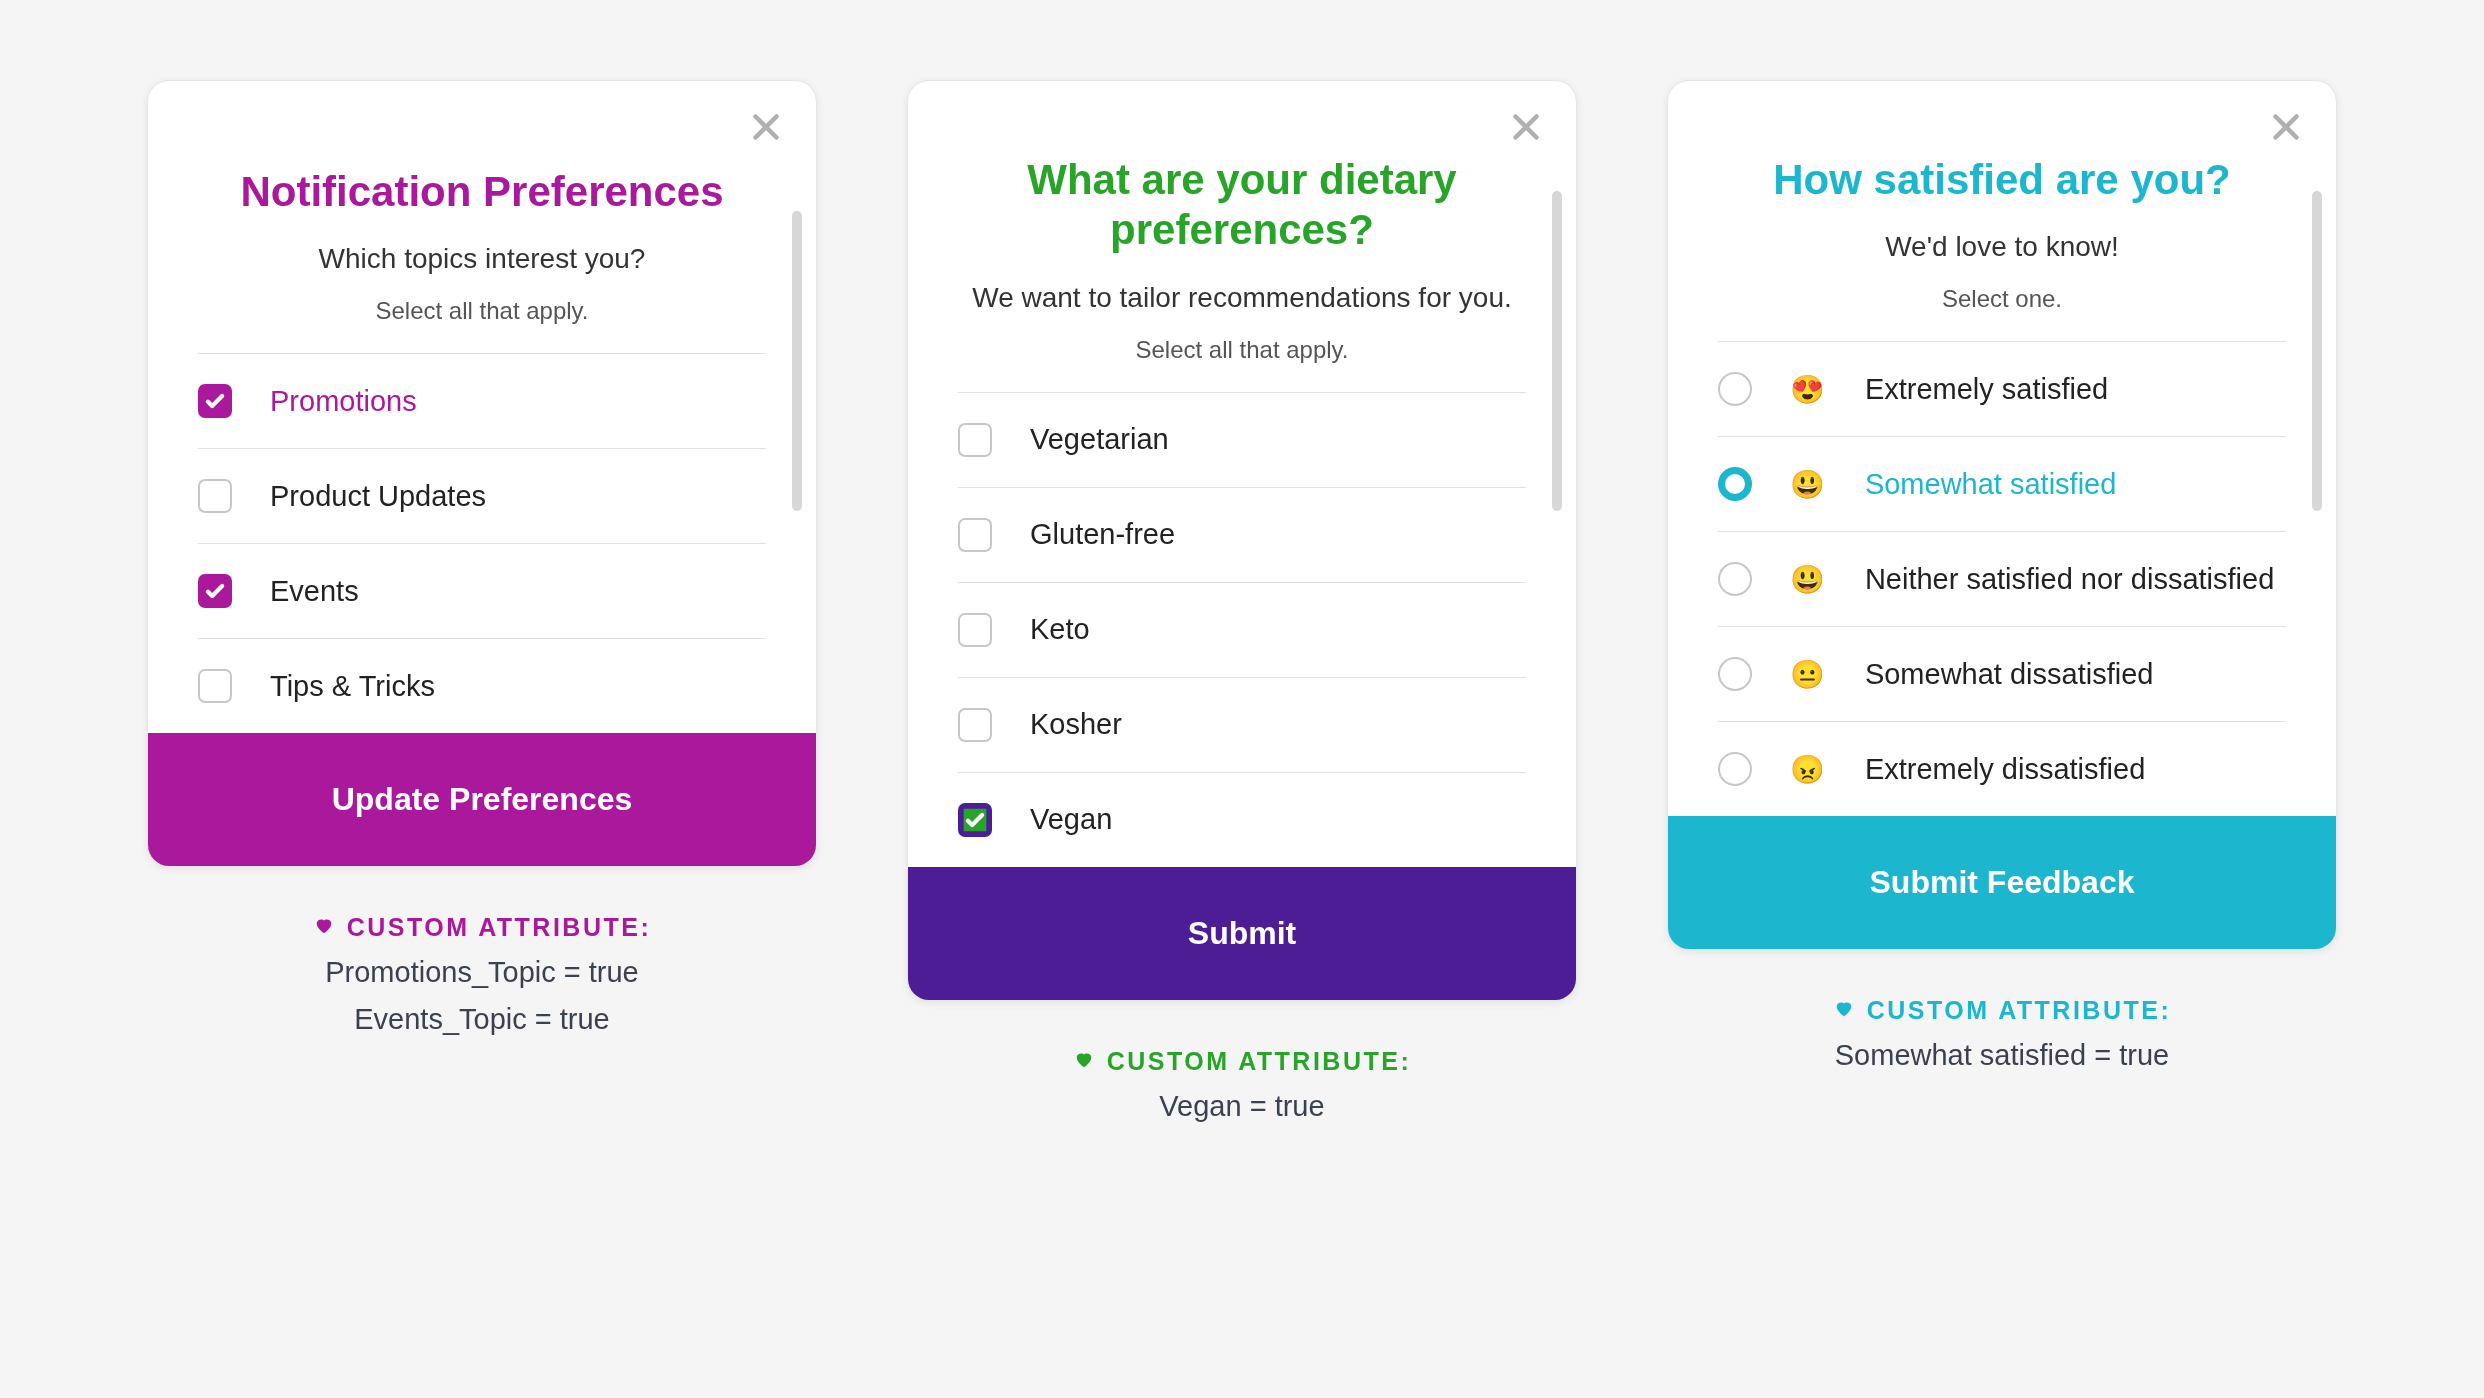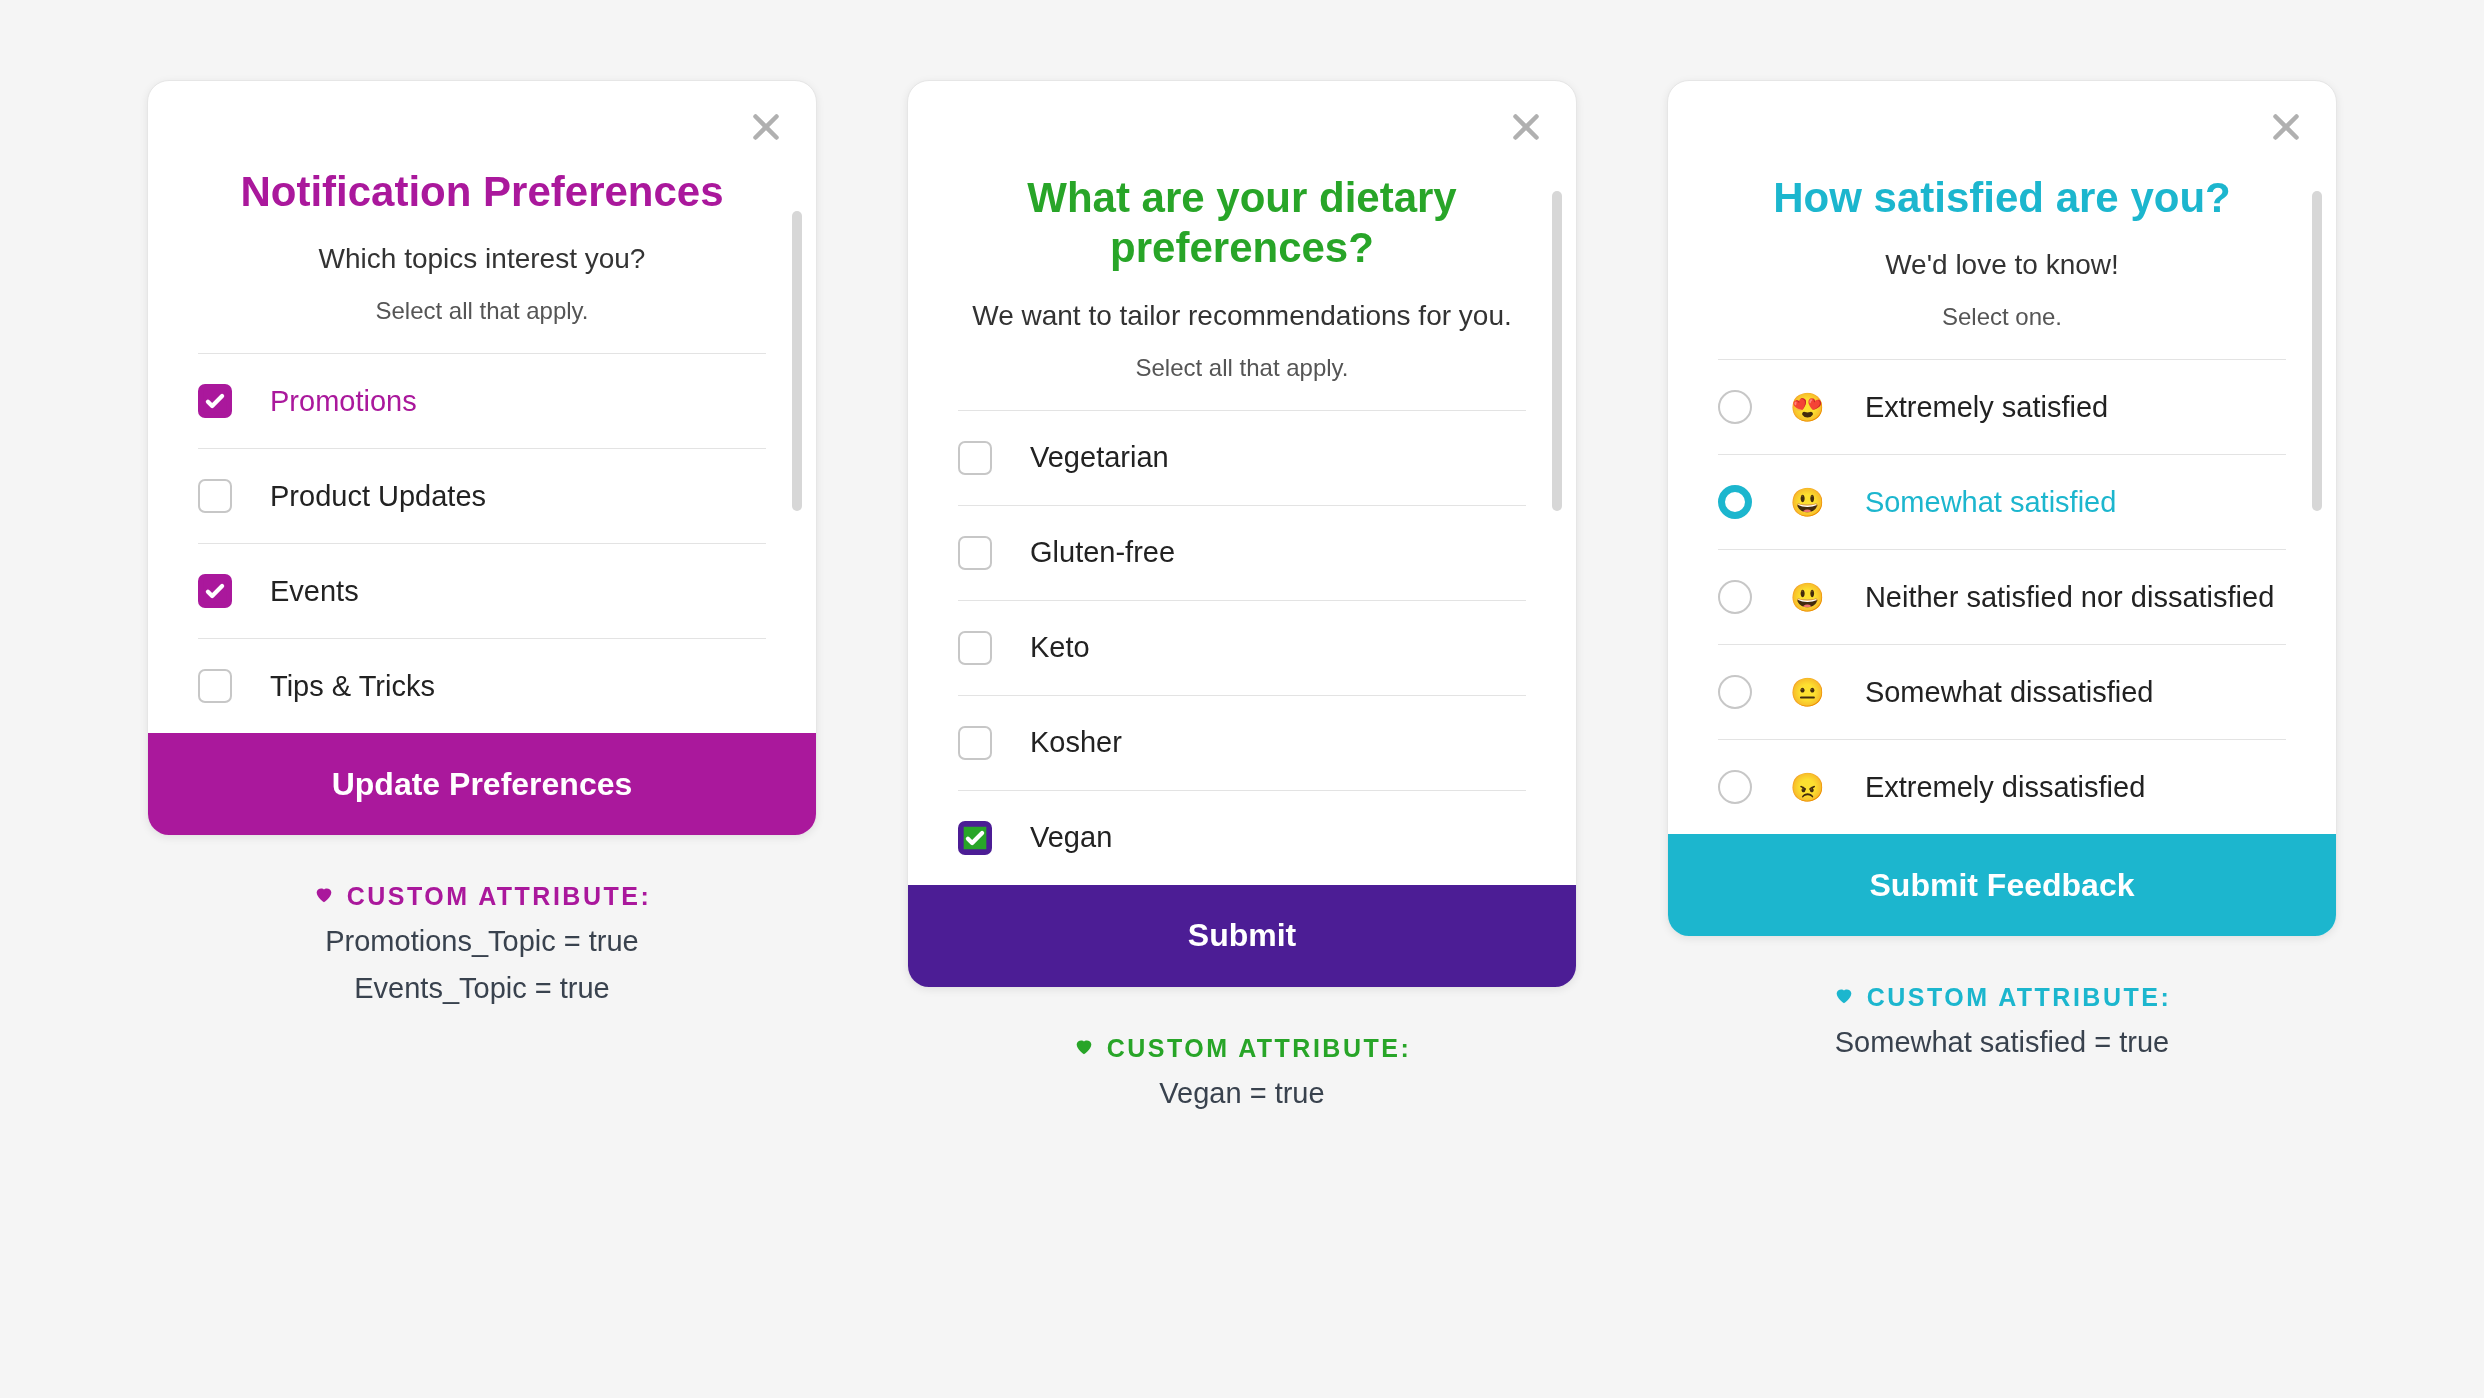--- a/index.html
+++ b/index.html
@@ -59,21 +59,21 @@
     width: 10px;
     height: 100%;
     background: #d7d7d7;
     border-radius: 5px;
   }
   .title {
     text-align: center;
     font-size: 42px;
     font-weight: 700;
     line-height: 1.2;
-    margin-top: 48px;
+    margin-top: 30px;
   }
   .subtitle {
     text-align: center;
     font-size: 28px;
     color: #333;
     margin-top: 26px;
   }
   .hint {
     text-align: center;
     font-size: 24px;
@@ -123,21 +123,21 @@
   }
   .emoji {
     font-size: 28px;
     margin-right: 2px;
   }
   .option-label {
     font-size: 29px;
     color: #222;
   }
   .submit-btn {
-    height: 102px;
+    height: 133px;
     display: flex;
     align-items: center;
     justify-content: center;
     font-size: 32px;
     font-weight: 700;
     color: #fff;
     cursor: pointer;
   }
   .meta {
     margin-top: 46px;

